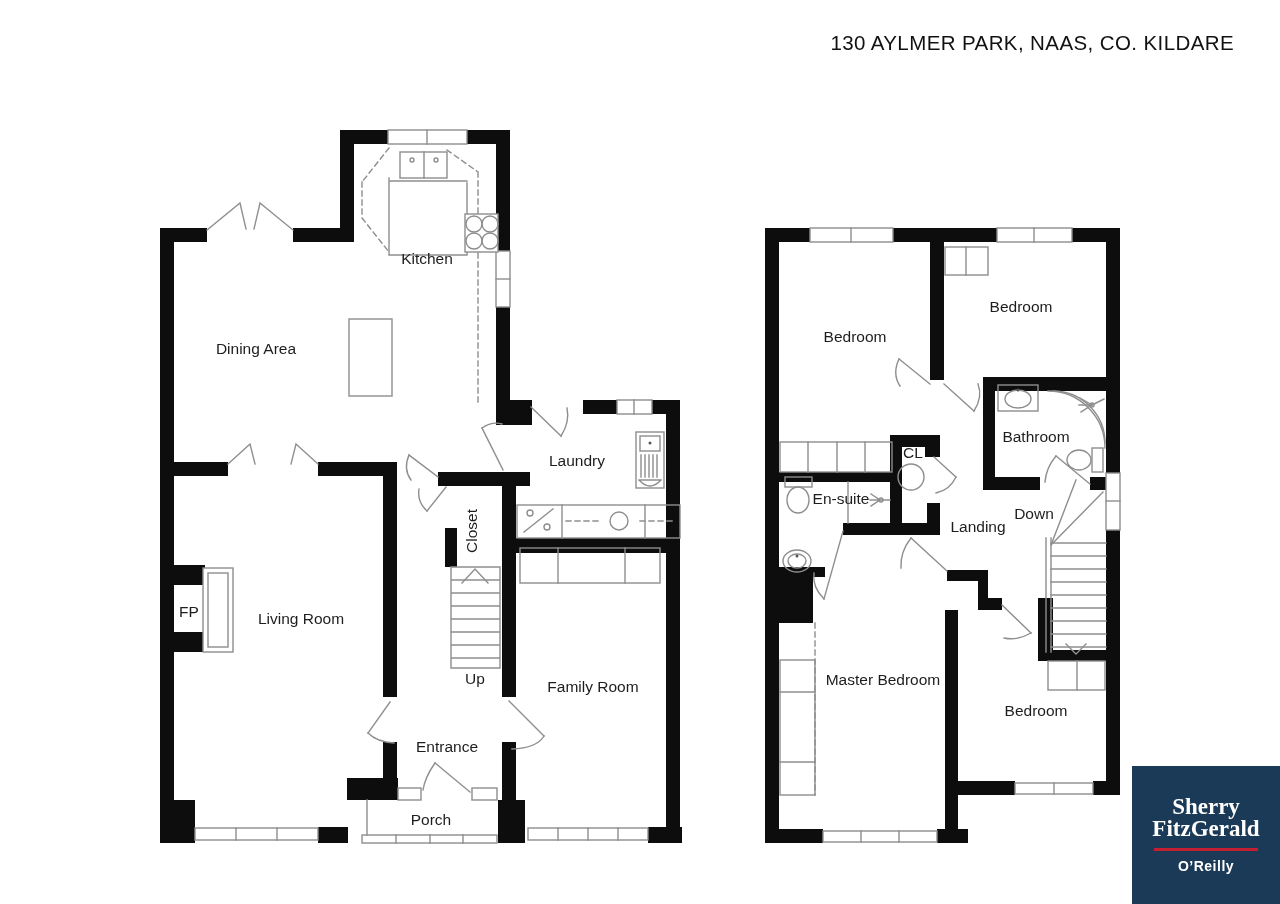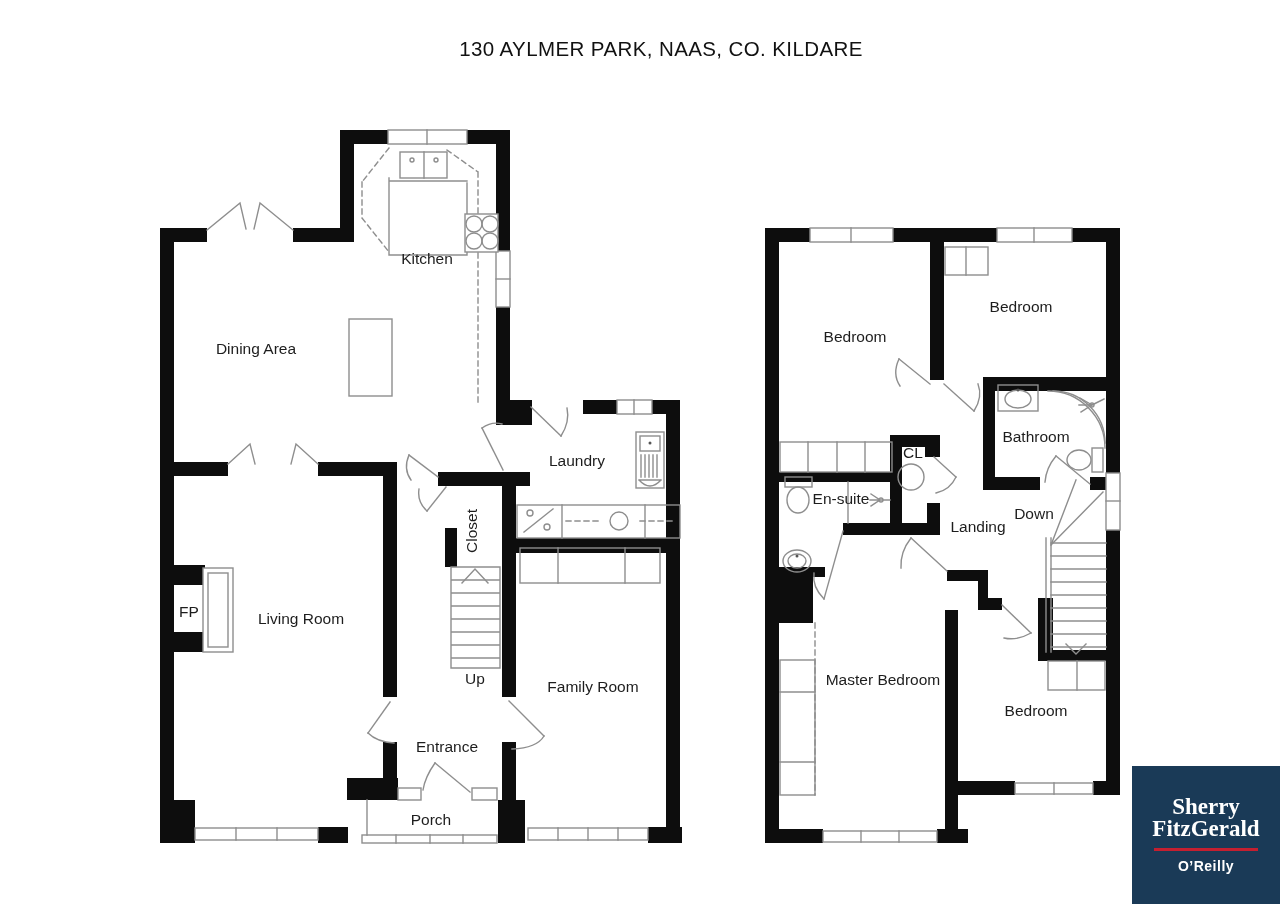--- a/index.html
+++ b/index.html
@@ -1,19 +1,19 @@
 <!DOCTYPE html>
 <html><head>
 <meta charset="utf-8">
 <style>
   html,body{margin:0;padding:0;background:#ffffff;}
   #page{position:relative;width:1280px;height:904px;background:#fff;overflow:hidden;
         font-family:"Liberation Sans", sans-serif;}
-  #plan-title{position:absolute;top:37px;left:0;width:1234px;text-align:center;
-        font-size:20.5px;letter-spacing:.4px;color:#111;margin-left:44px;}
+  #plan-title{position:absolute;top:31px;left:0;width:1234px;text-align:right;
+        font-size:20.5px;letter-spacing:.4px;color:#111;}
   svg{position:absolute;top:0;left:0;}
   .t{stroke:#8e8e8e;stroke-width:1.4;fill:none;stroke-linecap:square;}
   .tf{stroke:#8e8e8e;stroke-width:1.4;fill:#ffffff;}
   .dash{stroke-dasharray:5 4;}
   .wall{fill:#0d0d0d;}
   .lbl{font-family:"Liberation Sans", sans-serif;font-size:15.5px;fill:#1d1d1d;text-anchor:middle;}
   
   #logo{position:absolute;left:1132px;top:766px;width:148px;height:138px;background:#1a3a57;
         display:flex;flex-direction:column;align-items:center;justify-content:center;color:#fff;}
   .logo-name{font-family:"Liberation Serif", serif;font-weight:700;font-size:23px;line-height:.95;}

